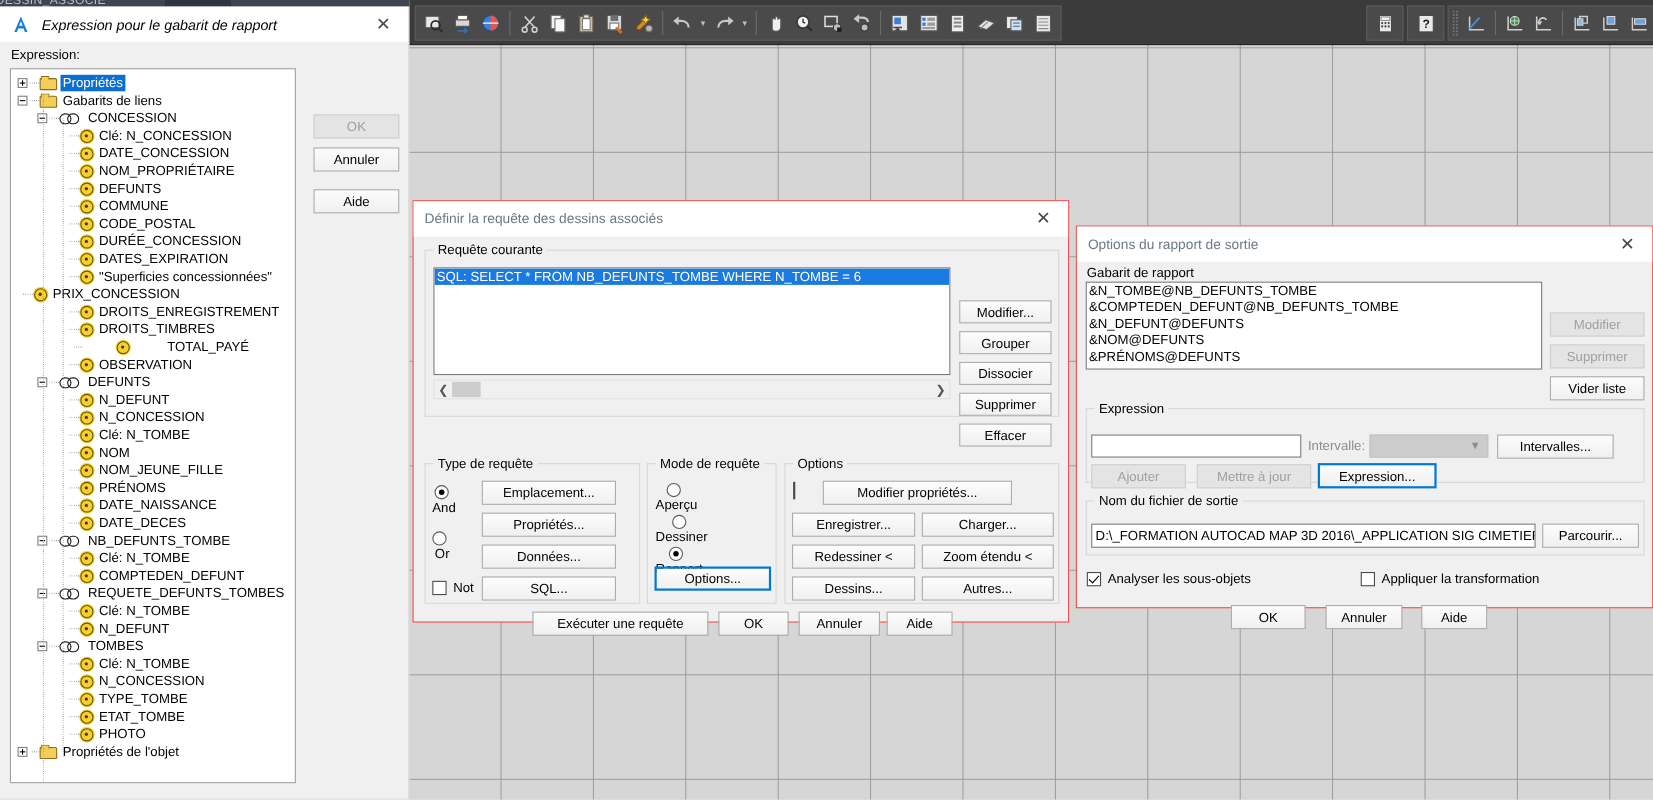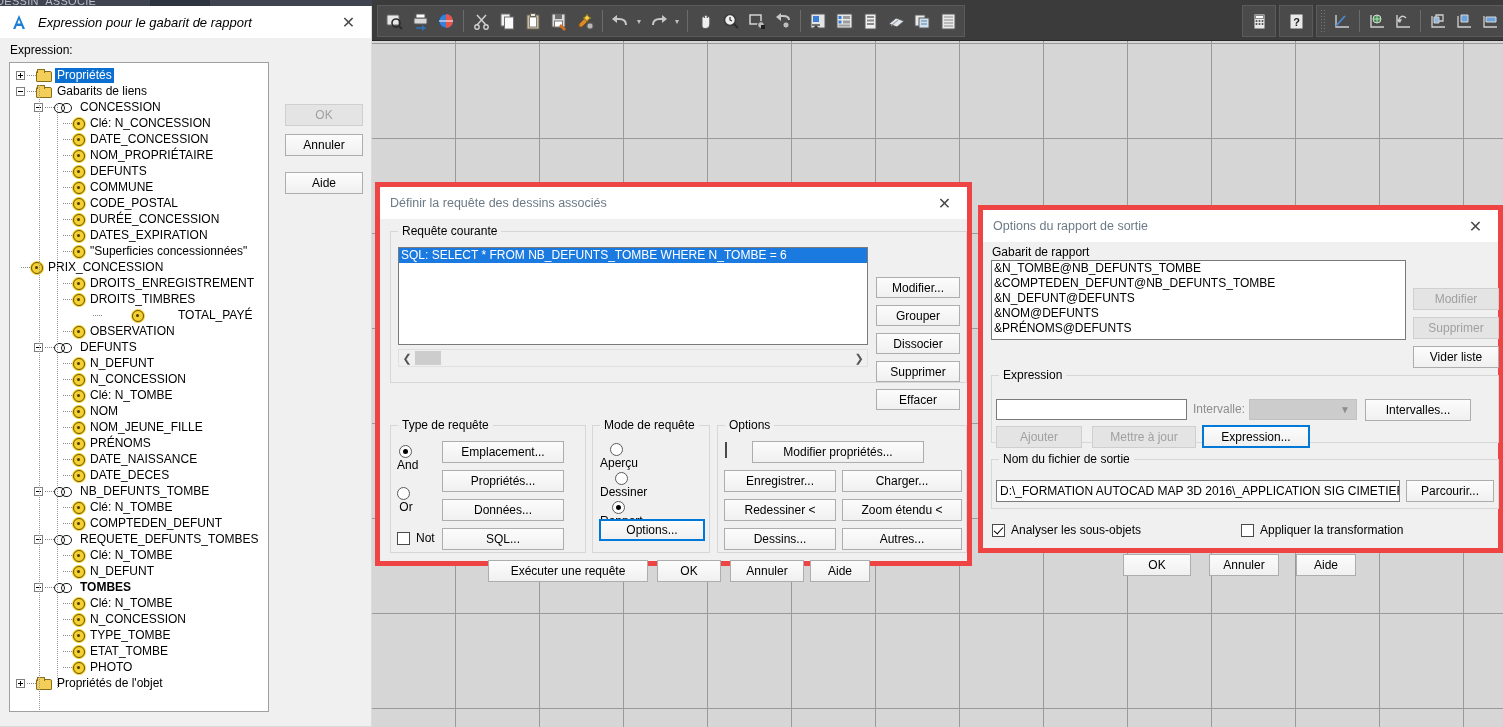--- a/index.html
+++ b/index.html
@@ -60,21 +60,21 @@
     position: absolute; left: -4px; top: -5px;
     color: #b9bec9; font-size: 11px; letter-spacing: .3px;
     font-family: "Liberation Sans", sans-serif;
   }
   .ghost-tab .pill {
     position: absolute; left: 150px; top: -6px; width: 60px; height: 14px;
     background: #2f3540; border-radius: 2px;
   }
 
   
-  .dialog { position: absolute; background: #f0f0f0; border: 5px solid #ef4444;
+  .dialog { position: absolute; background: #f0f0f0; border: 1px solid #ef4444;
             box-shadow: 0 0 0 0 rgba(0,0,0,0); }
   .dlg-title {
     height: 32px; background: #ffffff;
     display: flex; align-items: center; position: relative;
     border-bottom: none;
   }
   .dlg-title .t-text { font-size: 12.5px; color: #6b7a86; margin-left: 10px; }
   .dlg-title.active .t-text { color: #000; font-size: 13px; font-style: italic; }
   .dlg-close {
     position: absolute; right: 0; top: 0; width: 45px; height: 32px;
@@ -543,21 +543,21 @@
               <span class="dots"></span>
               <span class="ico ico-field"></span>
               <span class="tlabel">DROITS_ENREGISTREMENT</span>
             </div>
             <div class="tnode" style="padding-left: 42px;">
               <span style="width: 11px; flex: 0 0 auto;"></span>
               <span class="dots"></span>
               <span class="ico ico-field"></span>
               <span class="tlabel">DROITS_TIMBRES</span>
             </div>
-            <div class="tnode" style="padding-left: 43px; gap: 29px;">
+            <div class="tnode" style="padding-left: 17px; gap: 29px;">
               <span style="width: 11px; flex: 0 0 auto;"></span>
               <span class="dots"></span>
               <span class="ico ico-field"></span>
               <span class="tlabel">TOTAL_PAYÉ</span>
             </div>
             <div class="tnode" style="padding-left: 42px;">
               <span style="width: 11px; flex: 0 0 auto;"></span>
               <span class="dots"></span>
               <span class="ico ico-field"></span>
               <span class="tlabel">OBSERVATION</span>
@@ -645,21 +645,21 @@
               <span class="dots"></span>
               <span class="ico ico-field"></span>
               <span class="tlabel">Clé: N_TOMBE</span>
             </div>
             <div class="tnode" style="padding-left: 42px;">
               <span style="width: 11px; flex: 0 0 auto;"></span>
               <span class="dots"></span>
               <span class="ico ico-field"></span>
               <span class="tlabel">N_DEFUNT</span>
             </div>
-            <div class="tnode" style="padding-left: 24px; font-weight: bold;">
+            <div class="tnode" style="padding-left: 24px;">
               <span class="exp-box"></span>
               <span class="dots"></span>
               <span class="ico ico-link"></span>
               <span class="tlabel">TOMBES</span>
             </div>
             <div class="tnode" style="padding-left: 42px;">
               <span style="width: 11px; flex: 0 0 auto;"></span>
               <span class="dots"></span>
               <span class="ico ico-field"></span>
               <span class="tlabel">Clé: N_TOMBE</span>

